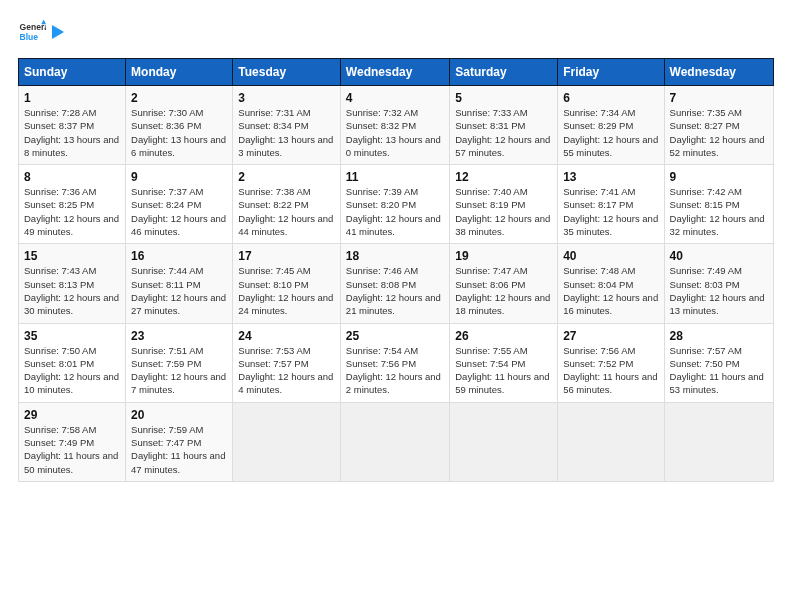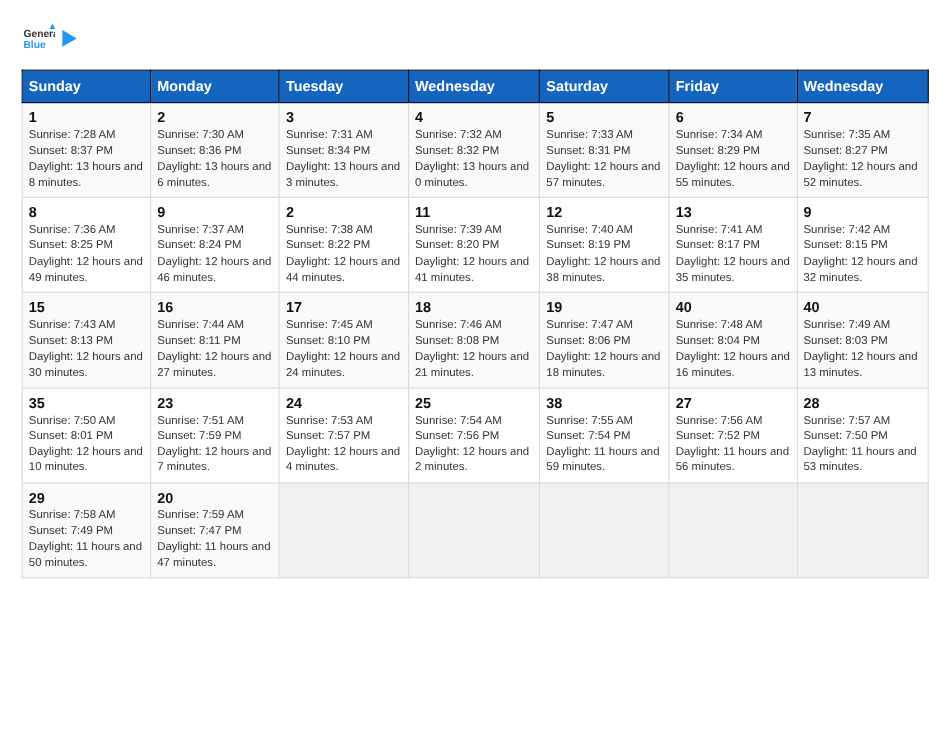--- a/index.html
+++ b/index.html
@@ -244,21 +244,21 @@
           </td>
           <td>
             <span class="day-number">24</span>
             <div class="day-info">Sunrise: 7:53 AM<br>Sunset: 7:57 PM<br>Daylight: 12 hours and 4 minutes.</div>
           </td>
           <td>
             <span class="day-number">25</span>
             <div class="day-info">Sunrise: 7:54 AM<br>Sunset: 7:56 PM<br>Daylight: 12 hours and 2 minutes.</div>
           </td>
           <td>
-            <span class="day-number">38</span>
+            <span class="day-number">26</span>
             <div class="day-info">Sunrise: 7:55 AM<br>Sunset: 7:54 PM<br>Daylight: 11 hours and 59 minutes.</div>
           </td>
           <td>
             <span class="day-number">27</span>
             <div class="day-info">Sunrise: 7:56 AM<br>Sunset: 7:52 PM<br>Daylight: 11 hours and 56 minutes.</div>
           </td>
           <td>
             <span class="day-number">28</span>
             <div class="day-info">Sunrise: 7:57 AM<br>Sunset: 7:50 PM<br>Daylight: 11 hours and 53 minutes.</div>
           </td>

